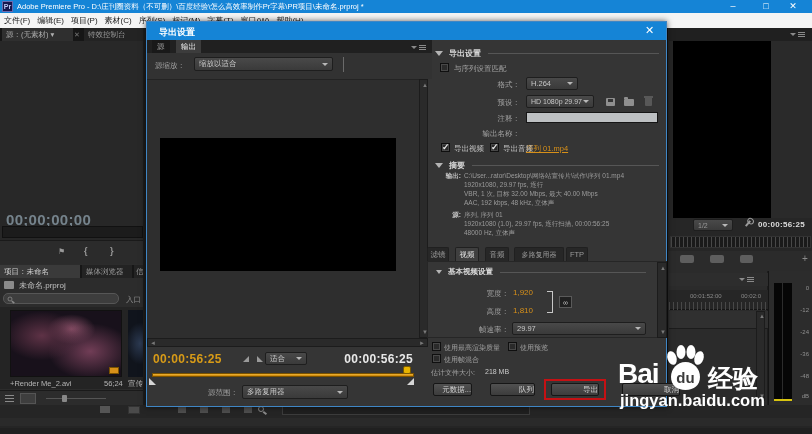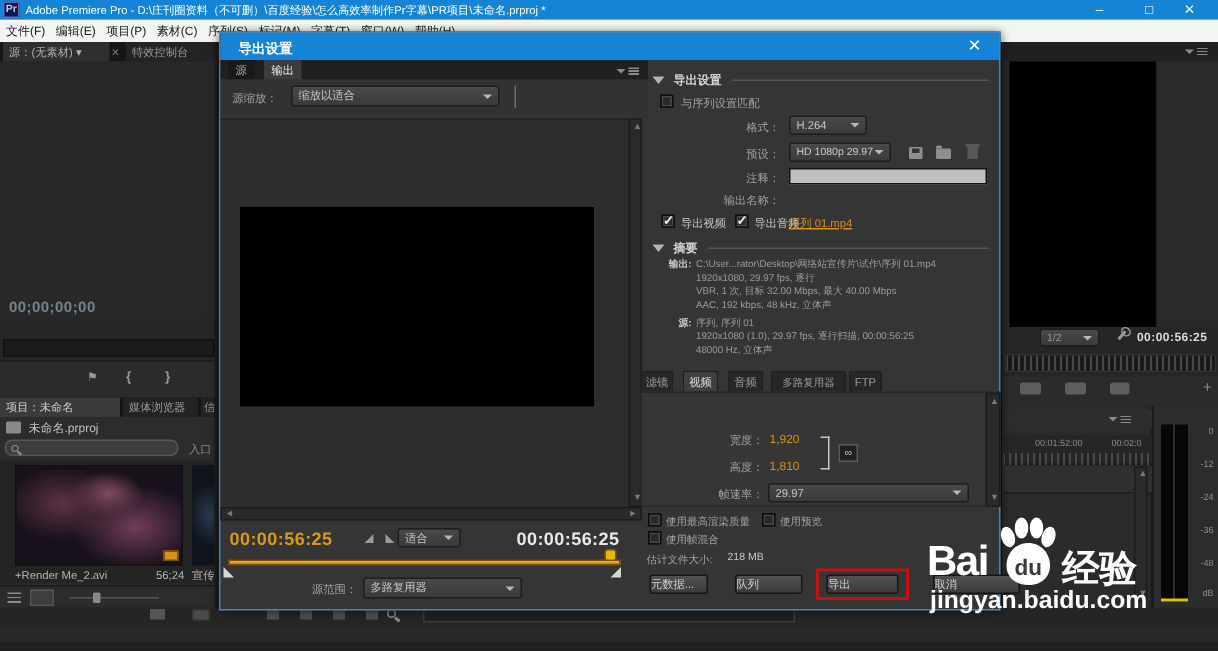--- a/index.html
+++ b/index.html
@@ -19,21 +19,21 @@
 .pmenu .hamb{width:7px;height:5px;background:repeating-linear-gradient(#8a8a8a 0 1px,transparent 1px 2px)}
 .dd{position:absolute;background:linear-gradient(#494949,#3a3a3a);border:1px solid #1e1e1e;border-radius:2px;color:#c6c6c6;font-size:7.5px;display:flex;align-items:center;padding:0 4px;white-space:nowrap;overflow:hidden}
 .dd .arw{margin-left:auto;width:0;height:0;border-left:3px solid transparent;border-right:3px solid transparent;border-top:3.5px solid #b8b8b8;flex:none}
 .lbl{position:absolute;font-size:7.5px;color:#a2a2a2;white-space:nowrap}
 .lblr{text-align:right}
 .cb{position:absolute;width:9px;height:9px;background:#2a2a2a;border:1px solid #0f0f0f;box-shadow:inset 0 0 0 1px #484848}
 .cb.checked::after{content:"\2713";position:absolute;left:0px;top:-2px;font-size:9px;color:#ececec;font-weight:bold}
 .sechdr{position:absolute;display:flex;align-items:center;color:#d6d6d6;font-size:8px;font-weight:bold;white-space:nowrap}
 .sechdr .tri{width:0;height:0;border-left:4px solid transparent;border-right:4px solid transparent;border-top:5px solid #b4b4b4;margin-right:6px;flex:none}
 .sechdr .line{flex:1;border-top:1px solid #565656;margin-left:7px;height:0}
-.btn{position:absolute;background:linear-gradient(#515151,#3c3c3c);border:1px solid #161616;border-radius:2px;color:#d2d2d2;font-size:7.5px;display:flex;align-items:center;justify-content:flex-start;white-space:nowrap;overflow:hidden}
+.btn{position:absolute;background:linear-gradient(#515151,#3c3c3c);border:1px solid #161616;border-radius:2px;color:#d2d2d2;font-size:7.5px;display:flex;align-items:center;justify-content:flex-end;white-space:nowrap;overflow:hidden}
 .scroll{position:absolute;background:#2a2a2a;border:1px solid #1c1c1c}
 .sarw{position:absolute;color:#7a7a7a;font-size:6px;line-height:6px}
 .ticks{background:repeating-linear-gradient(90deg,#484848 0,#484848 1px,transparent 1px,transparent 4px)}
 .tcfont{font-family:"Liberation Sans",sans-serif;font-weight:bold;letter-spacing:.3px}
 #dialog{left:146px;top:21px;width:521px;height:386px;background:#353535;border:1px solid #3f86c5;box-shadow:0 0 6px rgba(0,0,0,.6)}
 #dlg-titlebar{left:0;top:0;width:519px;height:18px;background:#1584d6;color:#fff}
 #dlg-title{left:12px;top:4px;font-size:9px;color:#fff;font-weight:bold}
 #dlg-close{left:498px;top:2px;font-size:11px;color:#fff}
 .dtab{position:absolute;height:13px;font-size:7.5px;padding:2px 5px 0 5px;color:#a8a8a8}
 #orange-tc{color:#d89b17;font-size:12px}
@@ -82,21 +82,21 @@
     <span>窗口(W)</span>
     <span>帮助(H)</span>
   </div>
 
   <div class="abs" style="left:0;top:28px;width:143px;height:236px;background:#272727">
     <div class="abs tabrow" style="left:0;top:0;width:143px;height:13px"></div>
     <div class="abs ptab" style="left:2px;top:0;width:71px;background:#2f2f2f;color:#b0b0b0"><span>源：(无素材)</span> ▾</div>
     <div class="abs" style="left:74px;top:3px;font-size:7px;color:#777">✕</div>
     <div class="abs ptab" style="left:84px;top:0;width:59px;background:#232323"><span>特效控制台</span></div>
     <div class="abs" style="left:0;top:13px;width:143px;height:169px;background:#282828"></div>
-    <div class="abs tcfont" style="left:6px;top:172px;font-size:10px;color:#75838c">00;00;00;00</div>
+    <div class="abs tcfont" style="left:6px;top:183px;font-size:15px;color:#75838c">00;00;00;00</div>
     <div class="abs" style="left:2px;top:198px;width:141px;height:12px;background:#1c1c1c;border:1px solid #111"></div>
     <div class="abs" style="left:0;top:212px;width:143px;height:24px;background:#2b2b2b;border-top:1px solid #1a1a1a">
       <span class="abs icon" style="left:58px;top:6px;font-size:8px">⚑</span>
       <span class="abs icon" style="left:84px;top:5px;font-size:9px;font-weight:bold">{</span>
       <span class="abs icon" style="left:110px;top:5px;font-size:9px;font-weight:bold">}</span>
     </div>
   </div>
 
   <div class="abs" style="left:0;top:264px;width:143px;height:141px;background:#2c2c2c">
     <div class="abs tabrow" style="left:0;top:1px;width:143px;height:13px"></div>
@@ -310,20 +310,25 @@
         <span>音频</span>
       </div>
     <div class="t2" style="left:367px;top:225px;width:50px;font-size:7px">
         <span>多路复用器</span>
       </div>
     <div class="t2" style="left:419px;top:225px;width:22px">
         <span>FTP</span>
       </div>
 
     <div class="abs" style="left:280px;top:239px;width:240px;height:77px;background:#363636;border:1px solid #262626">
+      <div class="sechdr" style="left:8px;top:5px;width:210px;font-size:7.5px">
+          <span class="tri" style="border-top-width:4px;border-left-width:3.5px;border-right-width:3.5px"></span>
+          <span>基本视频设置</span>
+          <span class="line"></span>
+        </div>
       <span class="lbl lblr" style="left:20px;top:27px;width:61px">宽度：</span>
       <span class="orangeval" style="left:85px;top:26px">1,920</span>
       <span class="lbl lblr" style="left:20px;top:45px;width:61px">高度：</span>
       <span class="orangeval" style="left:85px;top:44px">1,810</span>
       <div class="abs" style="left:119px;top:29px;width:6px;height:22px;border:1.5px solid #c8c8c8;border-left:none"></div>
       <div class="abs" style="left:131px;top:34px;width:13px;height:12px;background:#202020;border:1px solid #5a5a5a;color:#c6c6c6;font-size:7px;text-align:center;line-height:11px">∞</div>
       <span class="lbl lblr" style="left:20px;top:63px;width:61px">帧速率：</span>
       <div class="dd" style="left:84px;top:60px;width:134px;height:13px">
           <span>29.97</span>
           <span class="arw"></span>

